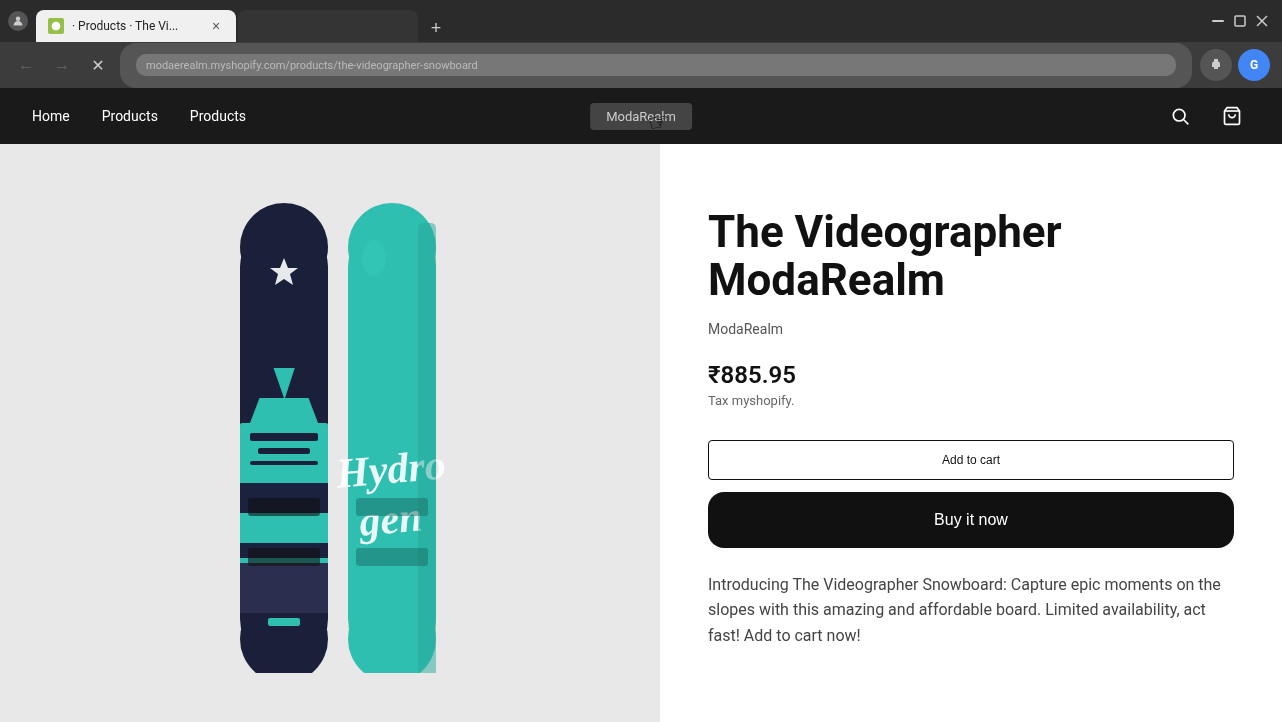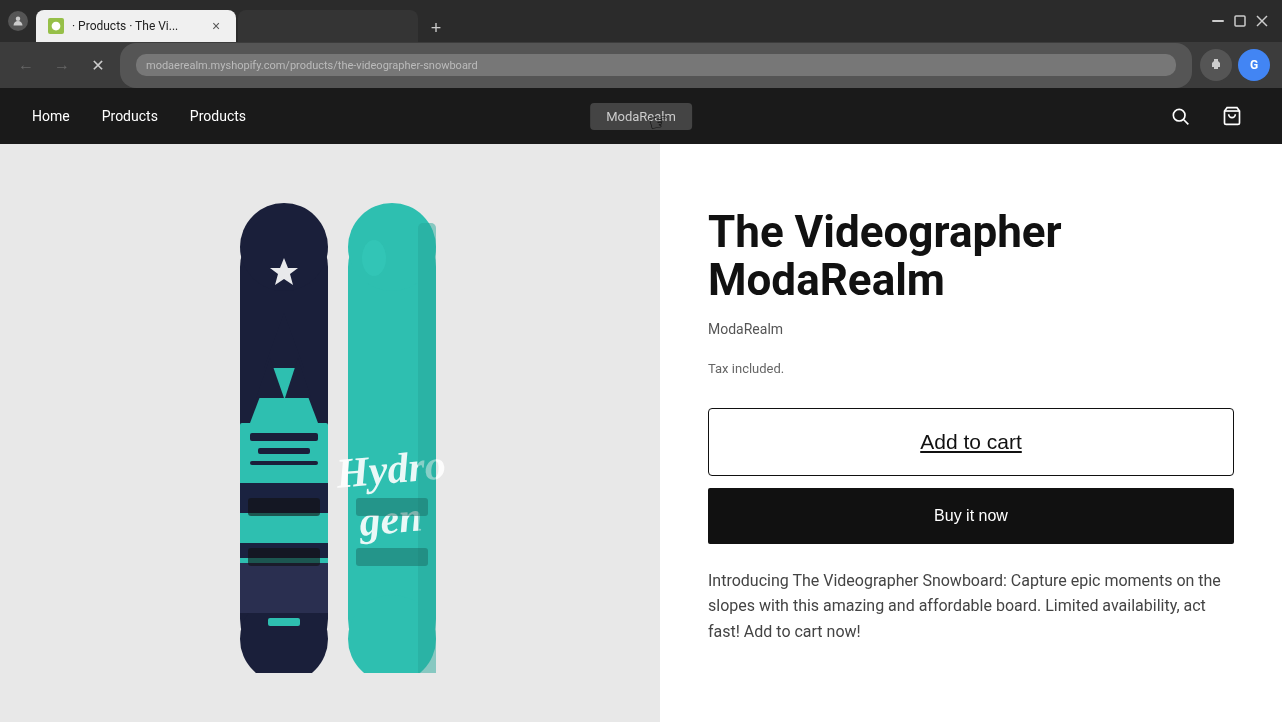--- a/index.html
+++ b/index.html
@@ -230,39 +230,38 @@
     }
 
     .tax-note {
       font-size: 13px;
       color: #666;
       margin-bottom: 32px;
     }
 
     .btn-add-to-cart {
       width: 100%;
-      height: 68px;
+      height: 40px;
       background: #fff;
       border: 1.5px solid #111;
       border-radius: 4px;
-      font-size: 21px;
+      font-size: 12px;
       font-weight: 500;
       cursor: pointer;
       margin-bottom: 12px;
       display: flex; align-items: center; justify-content: center;
       color: #111;
-      text-decoration: underline;
     }
 
     .btn-buy-now {
       width: 100%;
       height: 56px;
       background: #111;
       border: none;
-      border-radius: 2px;
+      border-radius: 16px;
       font-size: 16px;
       font-weight: 500;
       cursor: pointer;
       color: #fff;
       display: flex; align-items: center; justify-content: center;
       margin-bottom: 24px;
     }
 
     .product-description {
       font-size: 16px;
@@ -449,22 +448,23 @@
 
     <div class="product-info-section">
 
       <h1 class="product-title">
         <span>The Videographer</span><br>
         <span>ModaRealm</span>
       </h1>
 
       <p class="product-brand">ModaRealm</p>
 
-
-      <p class="tax-note">Tax included.</p>
+      <p class="product-price">₹885.95</p>
+
+      <p class="tax-note">Tax myshopify.</p>
 
       <button class="btn-add-to-cart">Add to cart</button>
 
       <button class="btn-buy-now">Buy it now</button>
 
       <p class="product-description">Introducing The Videographer Snowboard: Capture epic moments on the slopes with this amazing and affordable board. Limited availability, act fast! Add to cart now!</p>
 
     </div>
   </div>
 </div>

